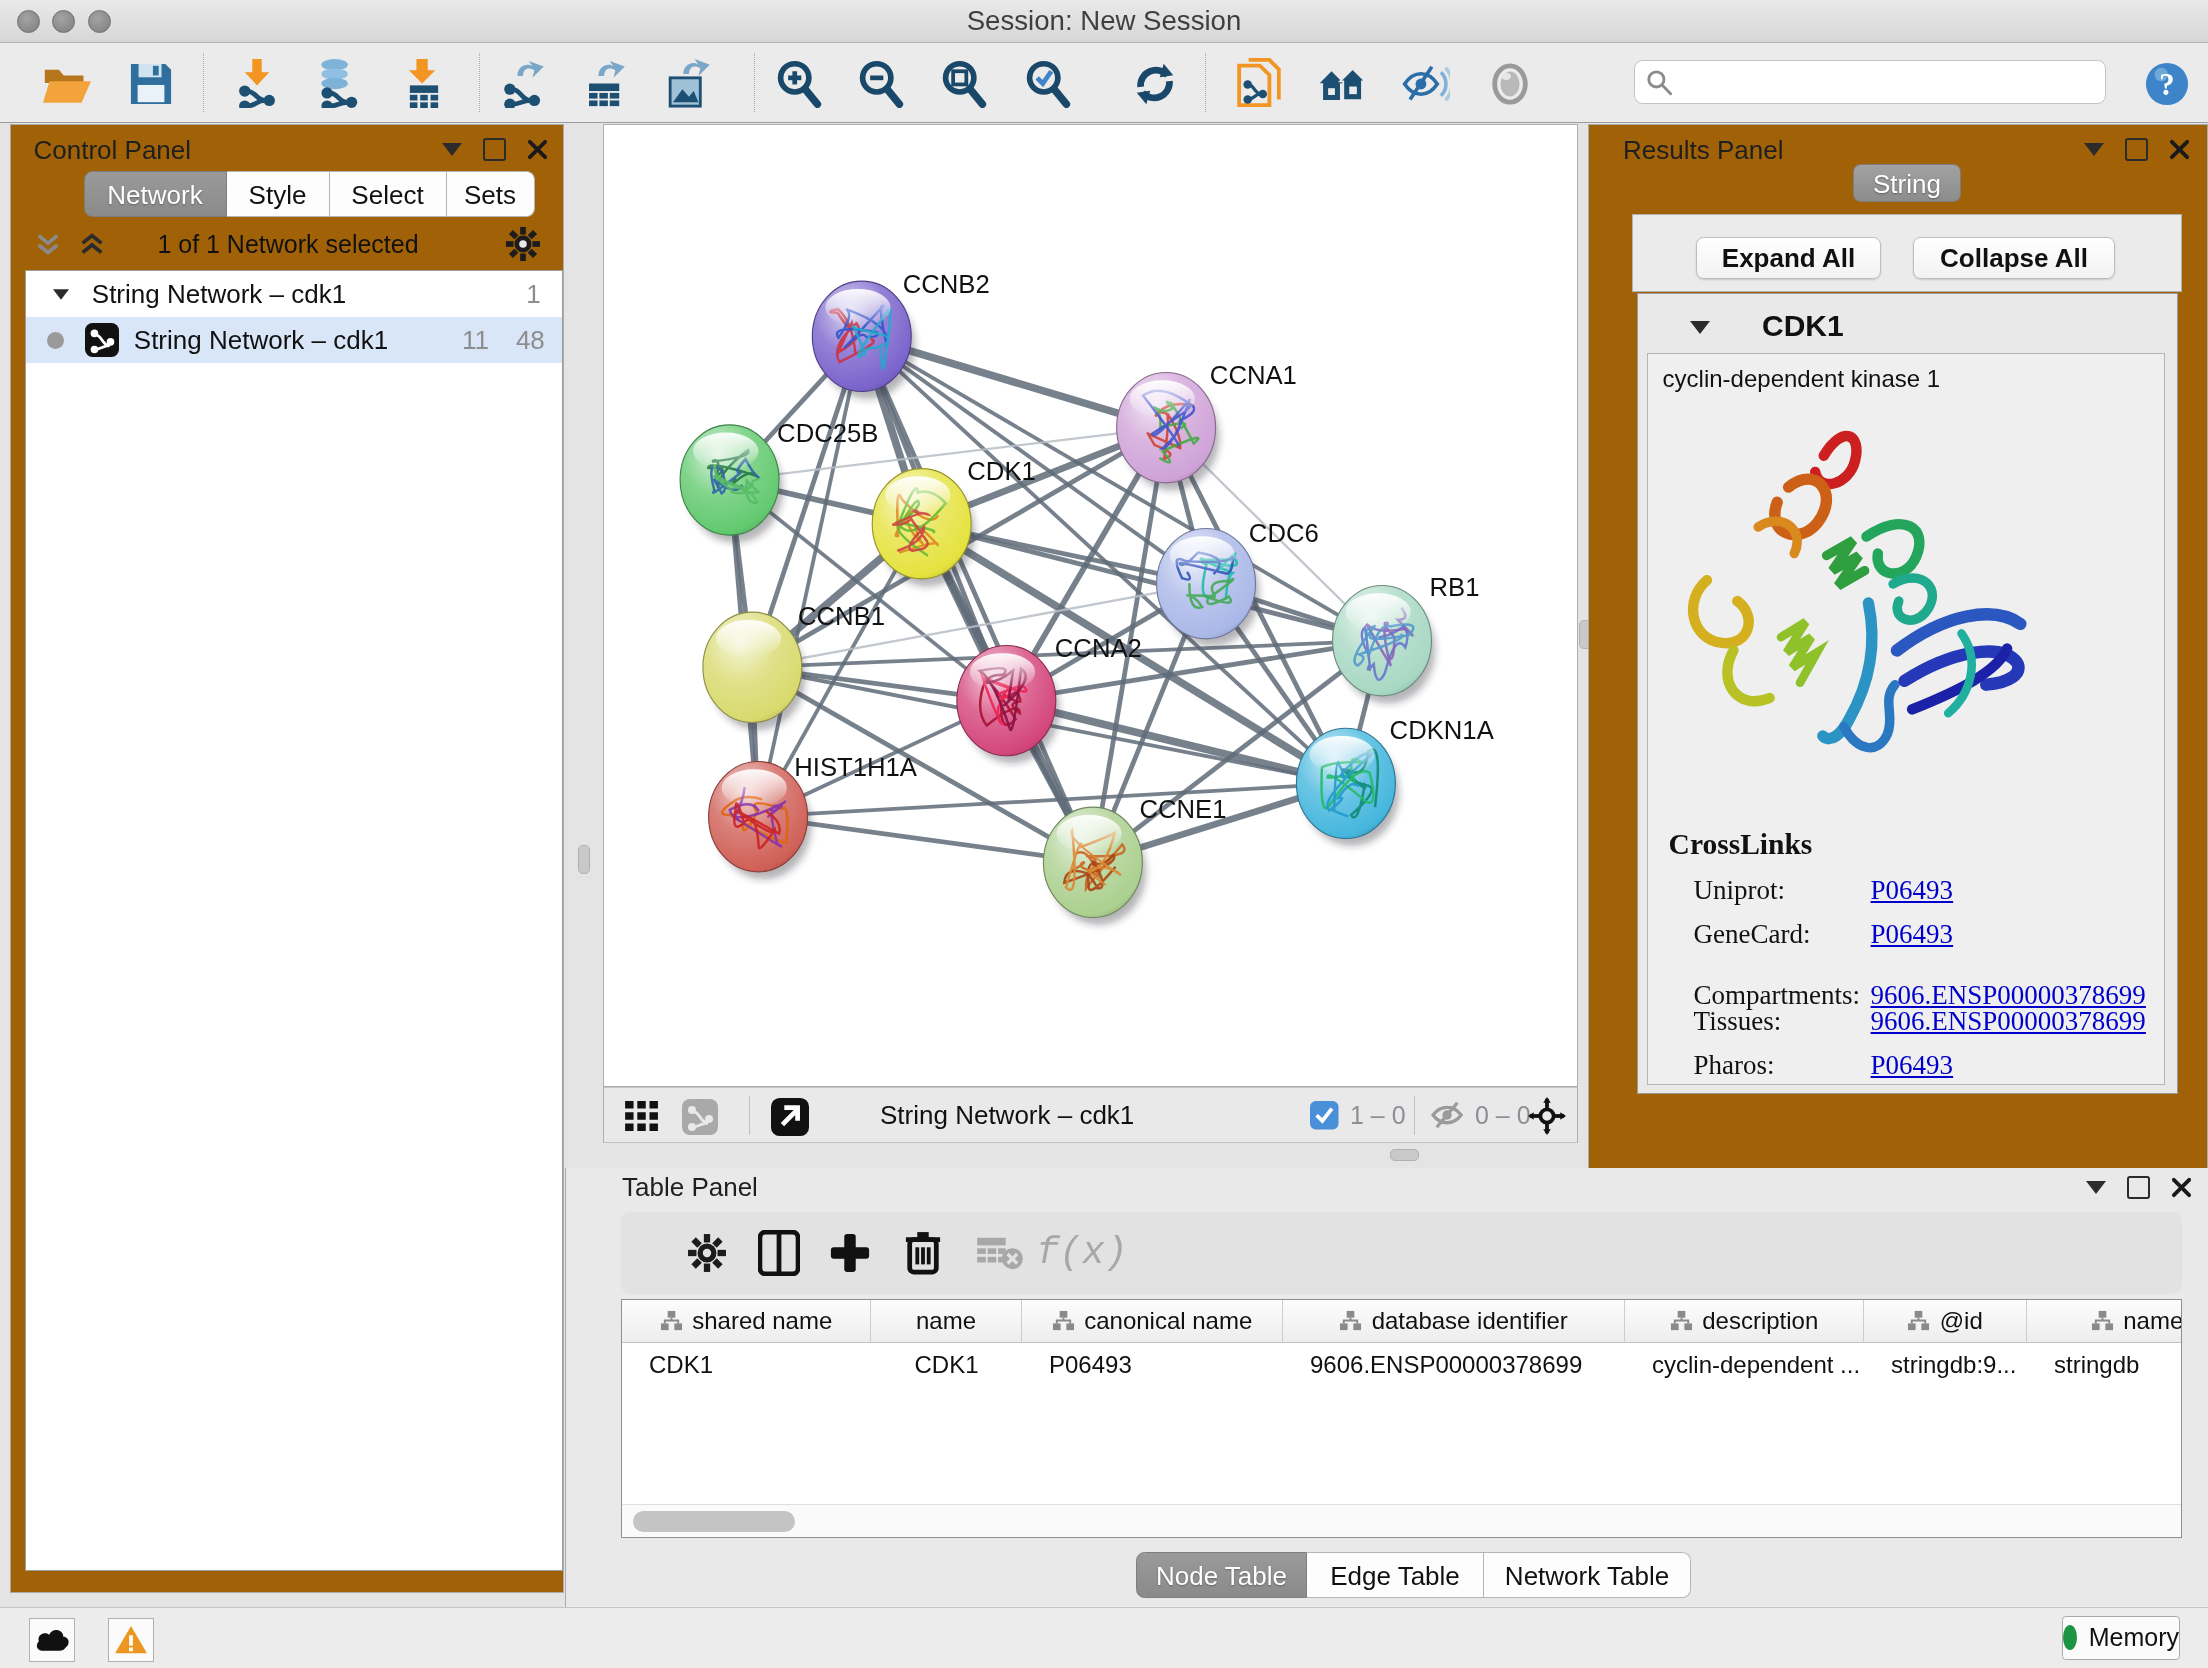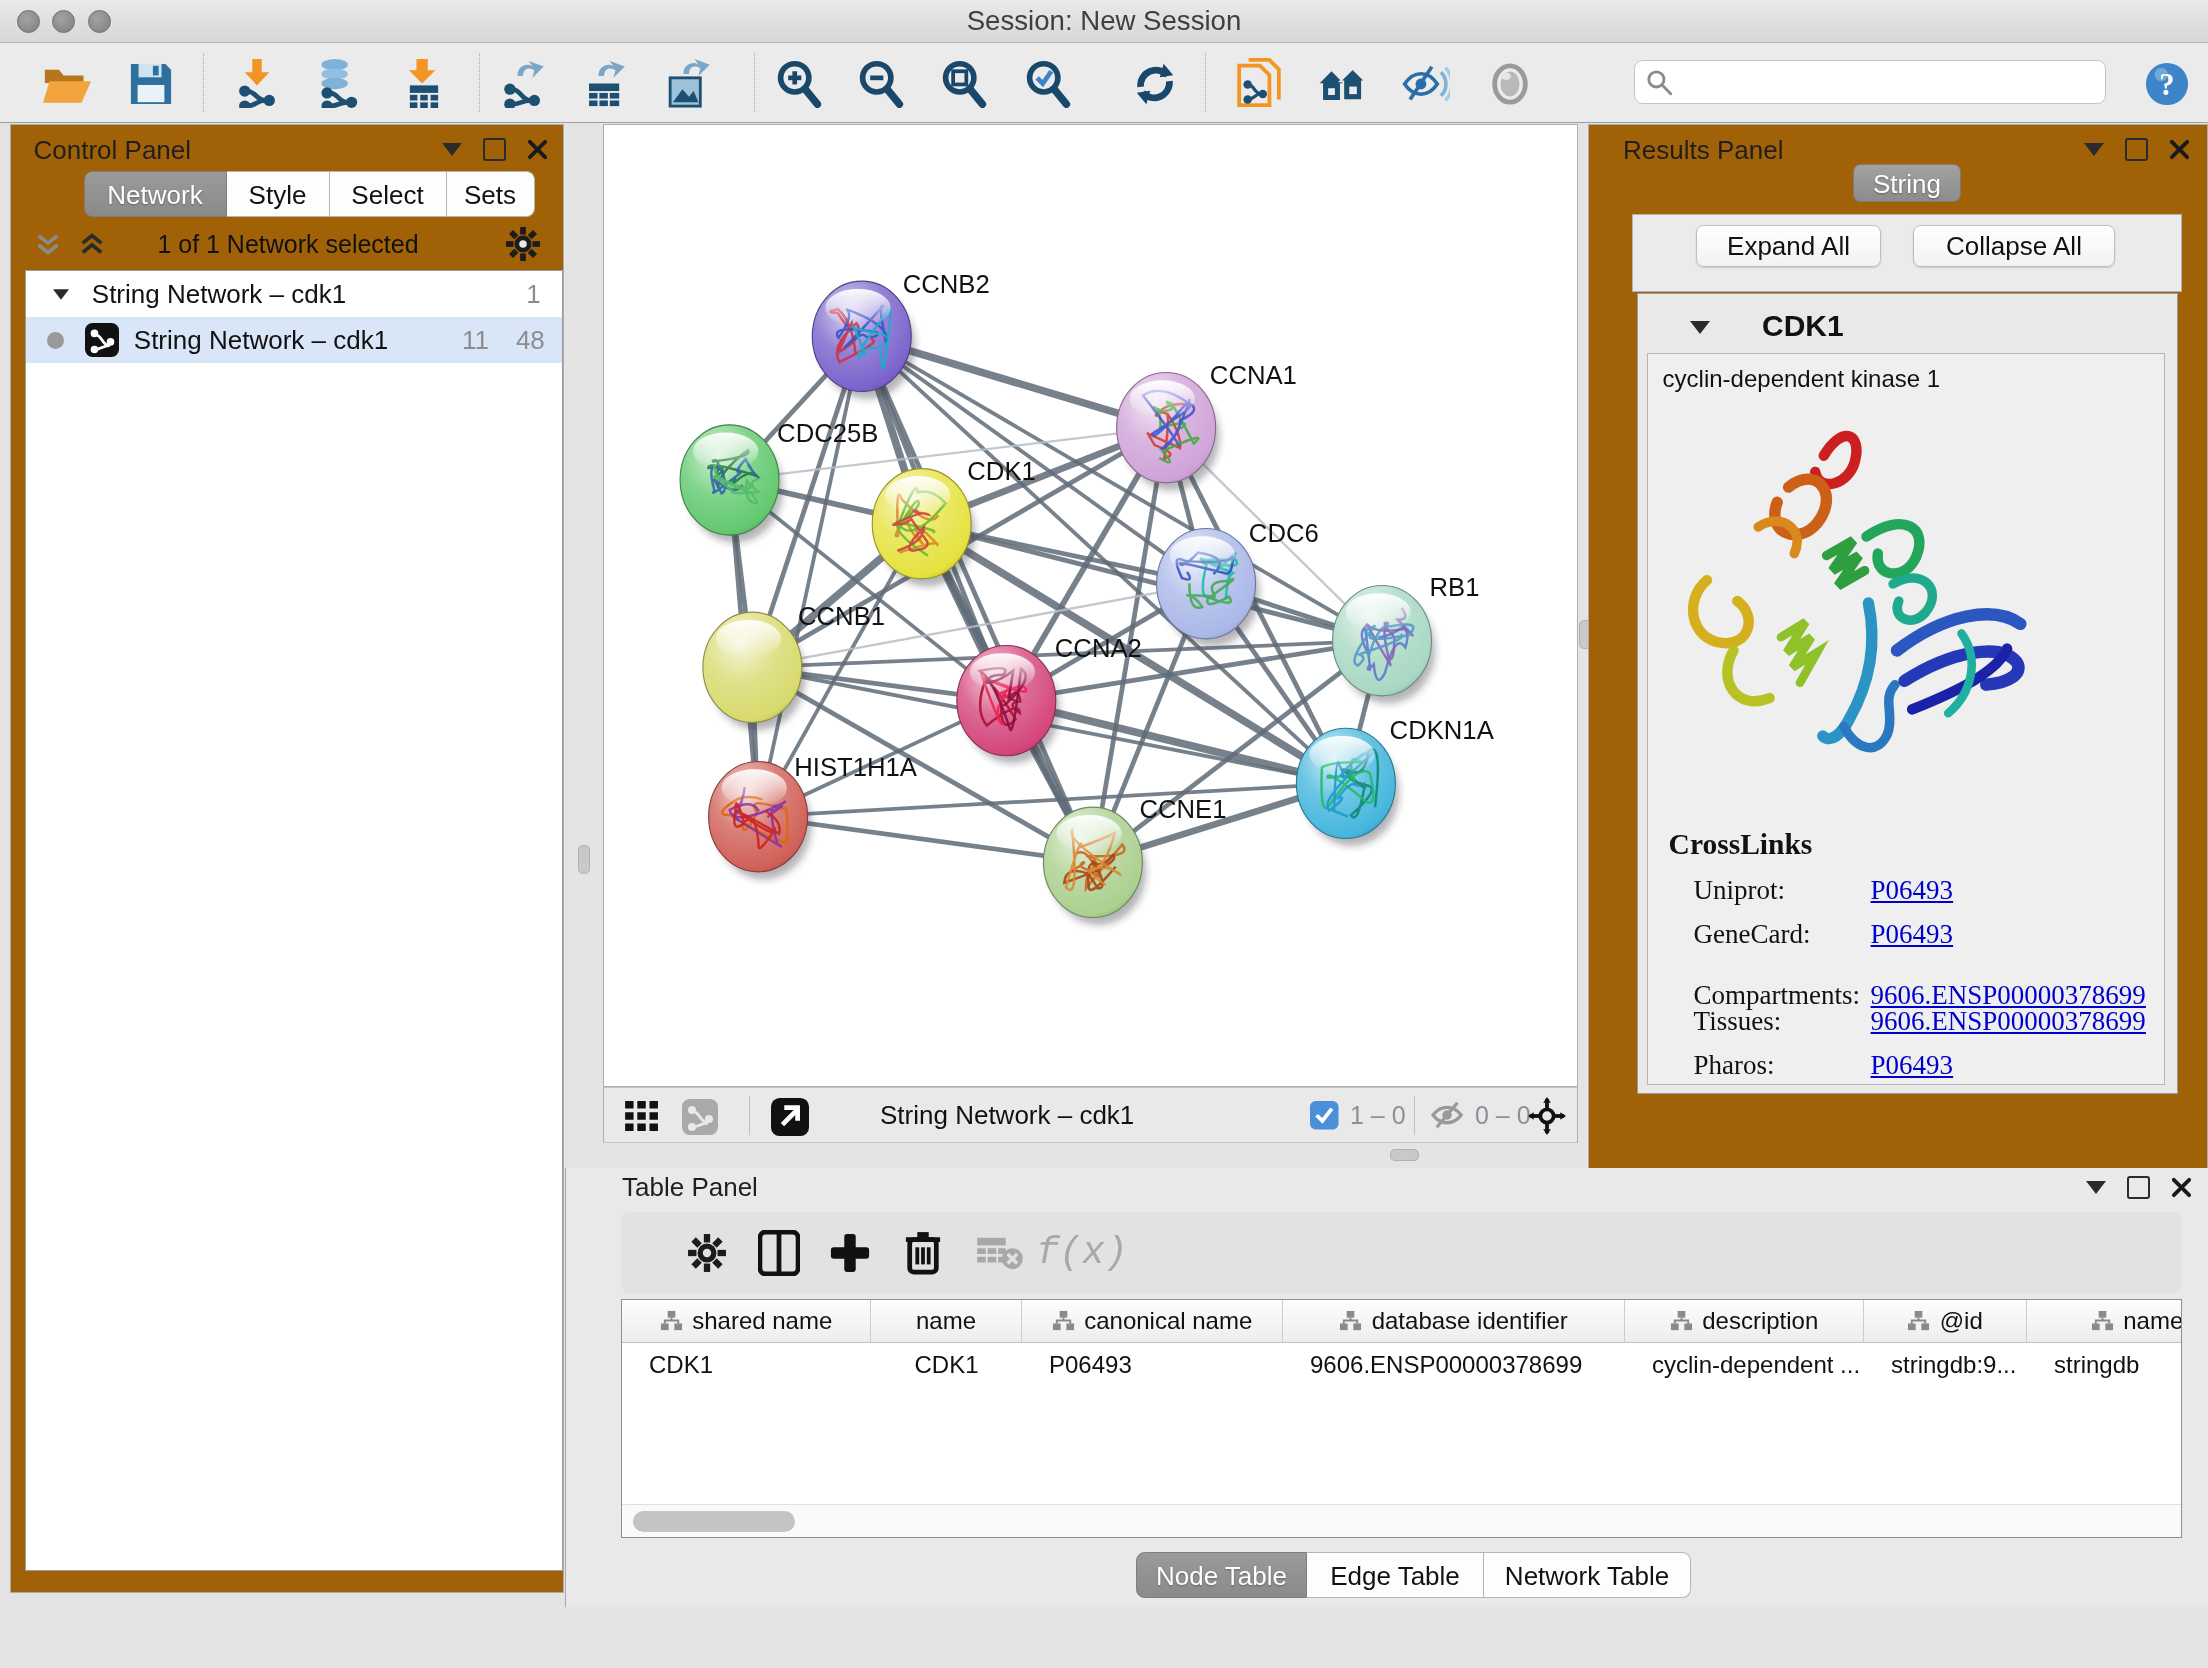--- a/index.html
+++ b/index.html
@@ -46,21 +46,21 @@
   .nb-count{font-size:25px;color:#8b8f96;}
   .vdiv{position:absolute;top:7.6px;height:39px;border-left:1px solid #c0c0c0;}
 
   
   .handle-v{position:absolute;width:9.5px;height:27px;border-radius:4.8px;background:#c9c9c9;border:1px solid #b0b0b0;}
   .handle-h{position:absolute;width:27px;height:9.5px;border-radius:4.8px;background:#c9c9c9;border:1px solid #b0b0b0;}
 
   
   .string-tab{position:absolute;left:1853px;top:164px;width:108px;height:38px;background:linear-gradient(#a2a2a2,#8c8c8c);border:1px solid #7d7d7d;border-radius:7.6px;color:#fff;font-size:26px;text-align:center;line-height:38px;text-shadow:0 1px 1.9px rgba(0,0,0,.35);box-sizing:border-box;}
   .rp-groupbox{position:absolute;left:1632px;top:214px;width:550px;height:78px;background:#ebebeb;border:1px solid #b2b2b2;box-sizing:border-box;}
-  .rp-btn{position:absolute;top:10px;height:42px;background:linear-gradient(#ffffff,#f2f2f2);border:1px solid #bdbdbd;border-radius:7.6px;font-size:26px;color:#111;text-align:center;line-height:40px;box-sizing:border-box;box-shadow:0 1px 1.9px rgba(0,0,0,.15);}
+  .rp-btn{position:absolute;top:22px;height:42px;background:linear-gradient(#ffffff,#f2f2f2);border:1px solid #bdbdbd;border-radius:7.6px;font-size:26px;color:#111;text-align:center;line-height:40px;box-sizing:border-box;box-shadow:0 1px 1.9px rgba(0,0,0,.15);font-weight:bold;}
   .rp-content{position:absolute;left:1637px;top:293px;width:541px;height:801px;background:#e9e9e9;border:1.9px solid #9a9a9a;box-sizing:border-box;}
   .rp-sub{position:absolute;left:8.6px;top:59px;width:518px;height:732px;background:#efefef;border:1px solid #b5b5b5;box-sizing:border-box;}
   .serif{font-family:"Liberation Serif",serif;}
   .xlink{color:#0000cc;text-decoration:underline;}
 
   
   .tp-toolbar{position:absolute;left:621px;top:1212px;width:1561px;height:82px;background:#e2e2e2;border-radius:9.5px;}
   .tp-ico{position:absolute;top:16px;width:49px;height:49px;display:flex;align-items:center;justify-content:center;}
   .dtable{position:absolute;left:621px;top:1299px;width:1561px;height:239px;background:#fff;border:1.9px solid #8f8f8f;box-sizing:border-box;overflow:hidden;}
   .thead{display:flex;height:42px;background:linear-gradient(#fdfdfd,#ededed);border-bottom:1px solid #c2c2c2;}
@@ -878,15 +878,33 @@
     <div class="hscroll">
         <div class="hthumb"></div>
       </div>
   </div>
   <div class="seg" style="left:1124px;top:1552px;" id="table-tabs">
       <div class="tab active" style="width: 171px;">Node Table</div>
       <div class="tab" style="width: 177px;">Edge Table</div>
       <div class="tab" style="width: 207px;">Network Table</div>
     </div>
 
+  <div class="statusbar">
+    <div class="sb-btn" style="left:28.5px;">
+      <svg width="34" height="25" viewBox="0 0 36 26">
+        <path d="M9 25 C2 25 0 19 4 15 C2 8 10 4 15 8 C18 0 30 2 30 10 C36 10 38 18 32 22 C30 25 26 25 22 25 Z" fill="#111"></path>
+      </svg>
+    </div>
+    <div class="sb-btn" style="left:108px;">
+      <svg width="34" height="30" viewBox="0 0 36 32">
+        <path d="M18 1 L35 30 L1 30 Z" fill="#eb9722"></path>
+        <rect x="16" y="11" width="4" height="11" fill="#fff"></rect>
+        <rect x="16" y="24" width="4" height="4" fill="#fff"></rect>
+      </svg>
+    </div>
+    <div class="mem-btn">
+      <span class="green-dot"></span>
+      <span>Memory</span>
+    </div>
+  </div>
 
 </div>
 
 
 </body></html>

